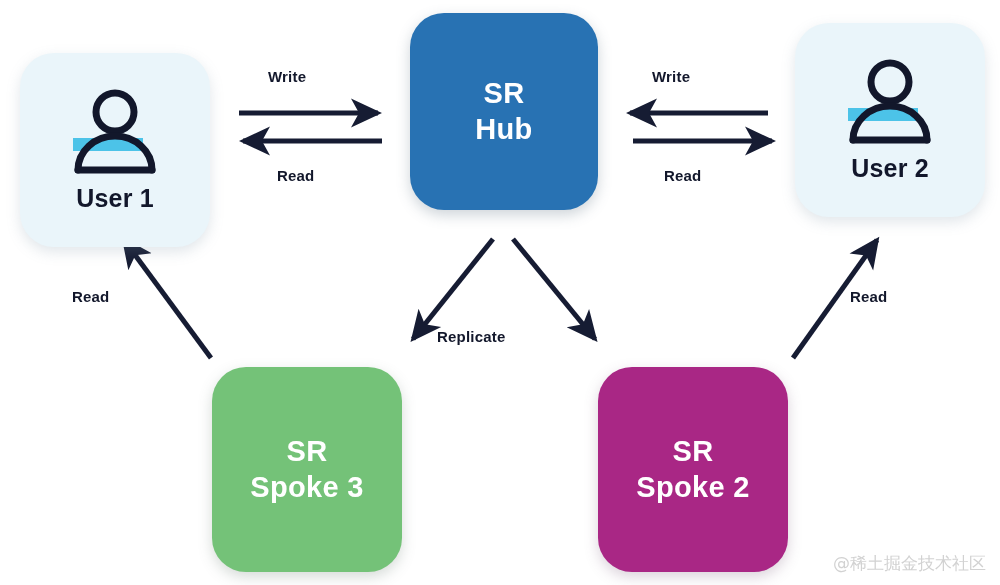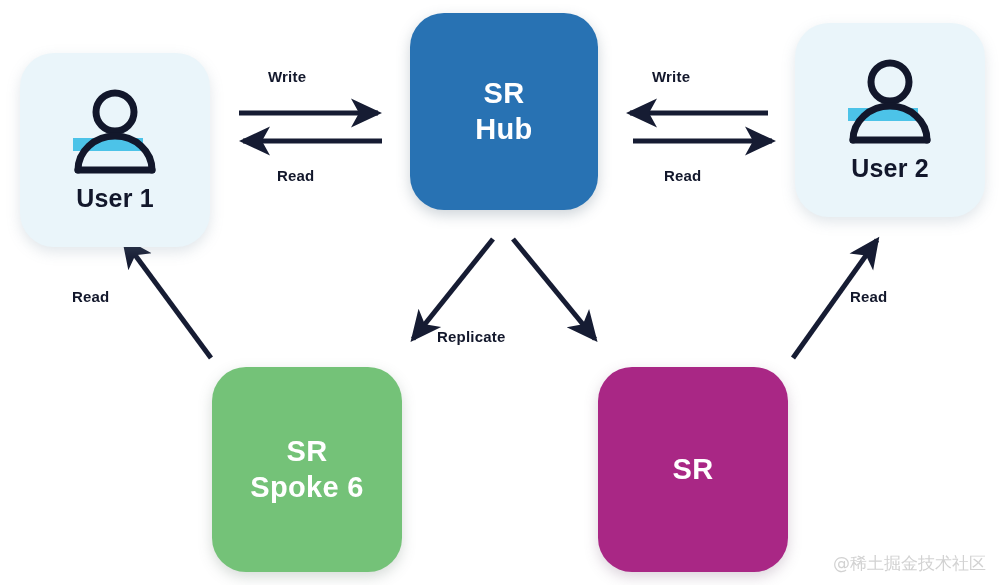--- a/index.html
+++ b/index.html
@@ -155,27 +155,28 @@
         <path d="M11,82 A37,34 0 0 1 85,82" fill="none" stroke="#12172b" stroke-width="7" stroke-linecap="round"></path>
         <line x1="11" y1="82" x2="85" y2="82" stroke="#12172b" stroke-width="7" stroke-linecap="round"></line>
       </svg>
     </span>
     <span class="user-label">User 2</span>
   </div>
 
   <div class="node node-spoke1" style="left:212px; top:367px; width:190px; height:205px;">
     <div class="node-title">
       <div>SR</div>
-      <div>Spoke 6</div>
+      <div>Spoke 3</div>
     </div>
   </div>
 
   <div class="node node-spoke2" style="left:598px; top:367px; width:190px; height:205px;">
     <div class="node-title">
       <div>SR</div>
+      <div>Spoke 2</div>
     </div>
   </div>
 
   <div class="edge-label" style="left:268px; top:68px;">Write</div>
 
   <div class="edge-label" style="left:277px; top:167px;">Read</div>
 
   <div class="edge-label" style="left:652px; top:68px;">Write</div>
 
   <div class="edge-label" style="left:664px; top:167px;">Read</div>

